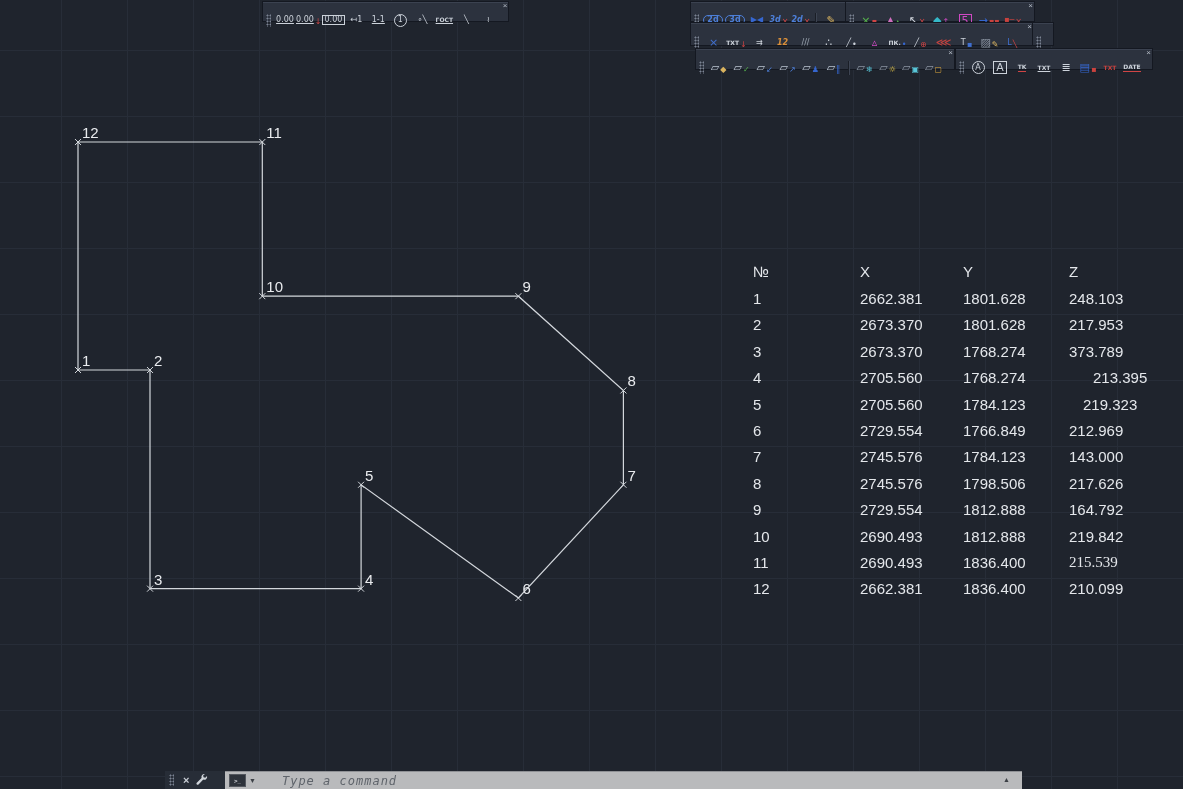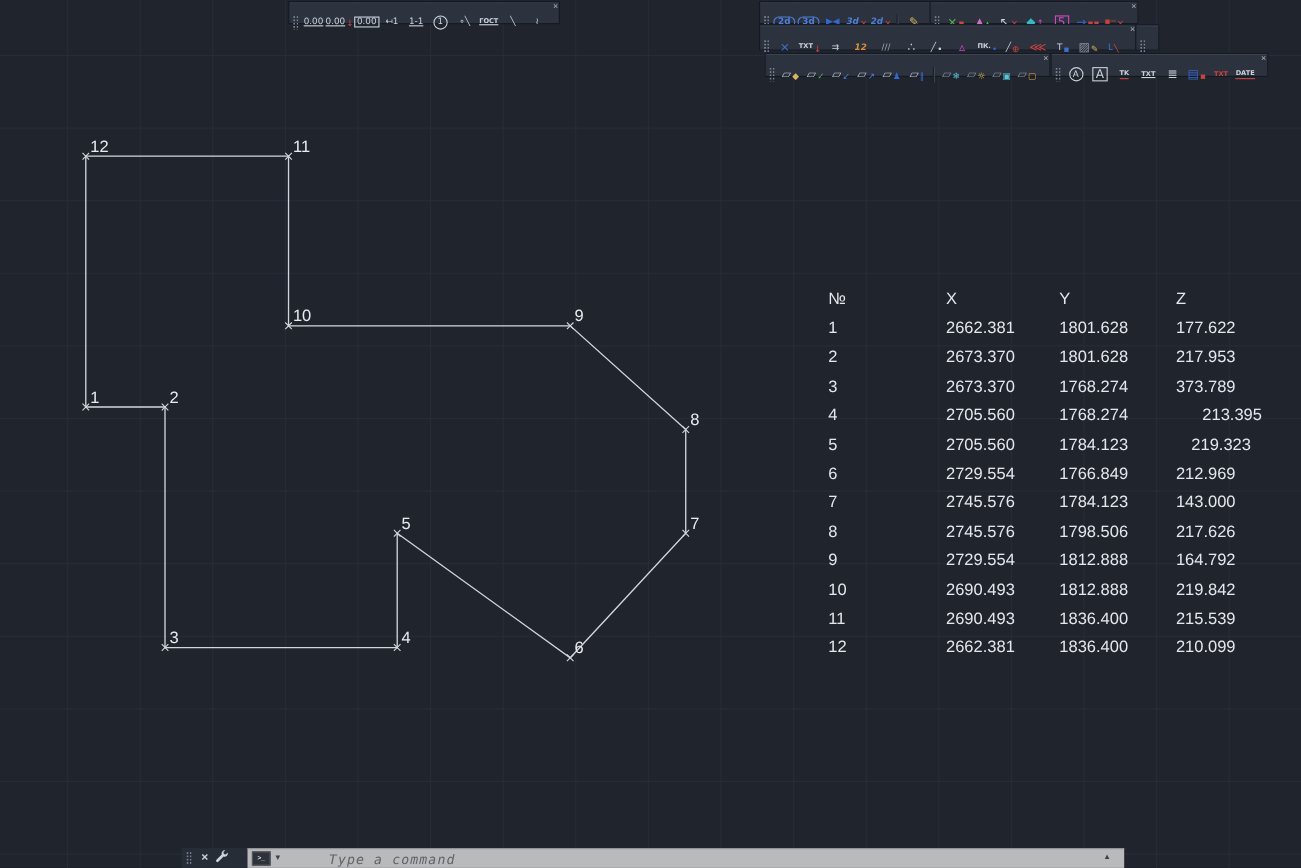--- a/index.html
+++ b/index.html
@@ -50,21 +50,21 @@
   .thead{color:#e4e7eb;}
   
   #cmdbar{position:absolute;left:165px;top:771px;width:857px;height:18px;display:flex;align-items:stretch;}
   #cmd-left{flex:0 0 60px;background:#272d37;display:flex;align-items:center;gap:6px;padding-left:2px;box-sizing:border-box;}
   #cmd-left .grip{height:12px;}
   .cmd-ico{color:#c9ced6;font-size:11px;font-weight:bold;line-height:1;cursor:default;}
   #cmd-input{flex:1;background:#b9babc;border-top:1px solid #8f9195;display:flex;align-items:center;padding-left:4px;position:relative;}
   #prompt-box{width:15px;height:11px;background:#2e333b;border:1px solid #53575e;color:#d8dbe0;
     font-size:6px;font-weight:bold;display:flex;align-items:center;justify-content:center;line-height:1;}
   #prompt-caret{color:#3c4046;font-size:7px;margin-left:3px;}
-  #cmd-placeholder{color:#5f646b;font:italic 12px "DejaVu Sans Mono", monospace;margin-left:43px;letter-spacing:1px;}
+  #cmd-placeholder{color:#5f646b;font:italic 12px "DejaVu Sans Mono", monospace;margin-left:26px;letter-spacing:1px;}
   #cmd-collapse{position:absolute;right:12px;top:4px;color:#3c4046;font-size:7px;cursor:default;}
 </style>
 </head>
 <body>
 
 <div id="screen">
 
   <svg id="plot" width="1183" height="789">
       <polygon points="78.0,370.0 150.0,370.0 150.0,588.7 361.1,588.7 361.1,484.8 518.4,598.0 623.4,484.8 623.4,390.5 518.4,296.2 262.3,296.2 262.3,142.0 78.0,142.0" fill="none" stroke="#d3d7dc" stroke-width="1.2"></polygon>
       <path d="M75 367 L81 373 M81 367 L75 373" stroke="#d3d7dc" stroke-width="1" fill="none"></path>
@@ -94,21 +94,21 @@
     </svg>
 
   <div id="coord-table">
       <div class="tcell thead" style="left: 753px; top: 263px;">№</div>
       <div class="tcell thead" style="left: 860px; top: 263px;">X</div>
       <div class="tcell thead" style="left: 963px; top: 263px;">Y</div>
       <div class="tcell thead" style="left: 1069px; top: 263px;">Z</div>
       <div class="tcell" style="left: 753px; top: 290px;">1</div>
       <div class="tcell" style="left: 860px; top: 290px;">2662.381</div>
       <div class="tcell" style="left: 963px; top: 290px;">1801.628</div>
-      <div class="tcell" style="left: 1069px; top: 290px;">177.622</div>
+      <div class="tcell" style="left: 1069px; top: 290px;">248.103</div>
       <div class="tcell" style="left: 753px; top: 316.4px;">2</div>
       <div class="tcell" style="left: 860px; top: 316.4px;">2673.370</div>
       <div class="tcell" style="left: 963px; top: 316.4px;">1801.628</div>
       <div class="tcell" style="left: 1069px; top: 316.4px;">217.953</div>
       <div class="tcell" style="left: 753px; top: 342.8px;">3</div>
       <div class="tcell" style="left: 860px; top: 342.8px;">2673.370</div>
       <div class="tcell" style="left: 963px; top: 342.8px;">1768.274</div>
       <div class="tcell" style="left: 1069px; top: 342.8px;">373.789</div>
       <div class="tcell" style="left: 753px; top: 369.2px;">4</div>
       <div class="tcell" style="left: 860px; top: 369.2px;">2705.560</div>
@@ -134,21 +134,21 @@
       <div class="tcell" style="left: 860px; top: 501.2px;">2729.554</div>
       <div class="tcell" style="left: 963px; top: 501.2px;">1812.888</div>
       <div class="tcell" style="left: 1069px; top: 501.2px;">164.792</div>
       <div class="tcell" style="left: 753px; top: 527.6px;">10</div>
       <div class="tcell" style="left: 860px; top: 527.6px;">2690.493</div>
       <div class="tcell" style="left: 963px; top: 527.6px;">1812.888</div>
       <div class="tcell" style="left: 1069px; top: 527.6px;">219.842</div>
       <div class="tcell" style="left: 753px; top: 554px;">11</div>
       <div class="tcell" style="left: 860px; top: 554px;">2690.493</div>
       <div class="tcell" style="left: 963px; top: 554px;">1836.400</div>
-      <div class="tcell" style="left: 1069px; top: 554px;">215.539</div>
+      <div class="tcell" style="left: 1069px; top: 554px; font-family: Liberation Serif, serif;">215.539</div>
       <div class="tcell" style="left: 753px; top: 580.4px;">12</div>
       <div class="tcell" style="left: 860px; top: 580.4px;">2662.381</div>
       <div class="tcell" style="left: 963px; top: 580.4px;">1836.400</div>
       <div class="tcell" style="left: 1069px; top: 580.4px;">210.099</div>
     </div>
 
   <div id="toolbars">
       <div class="panel" style="left: 262px; top: 1px; height: 21px; --iw: 22px;">
         <span class="grip"></span>
         <span class="icon xs ul">

